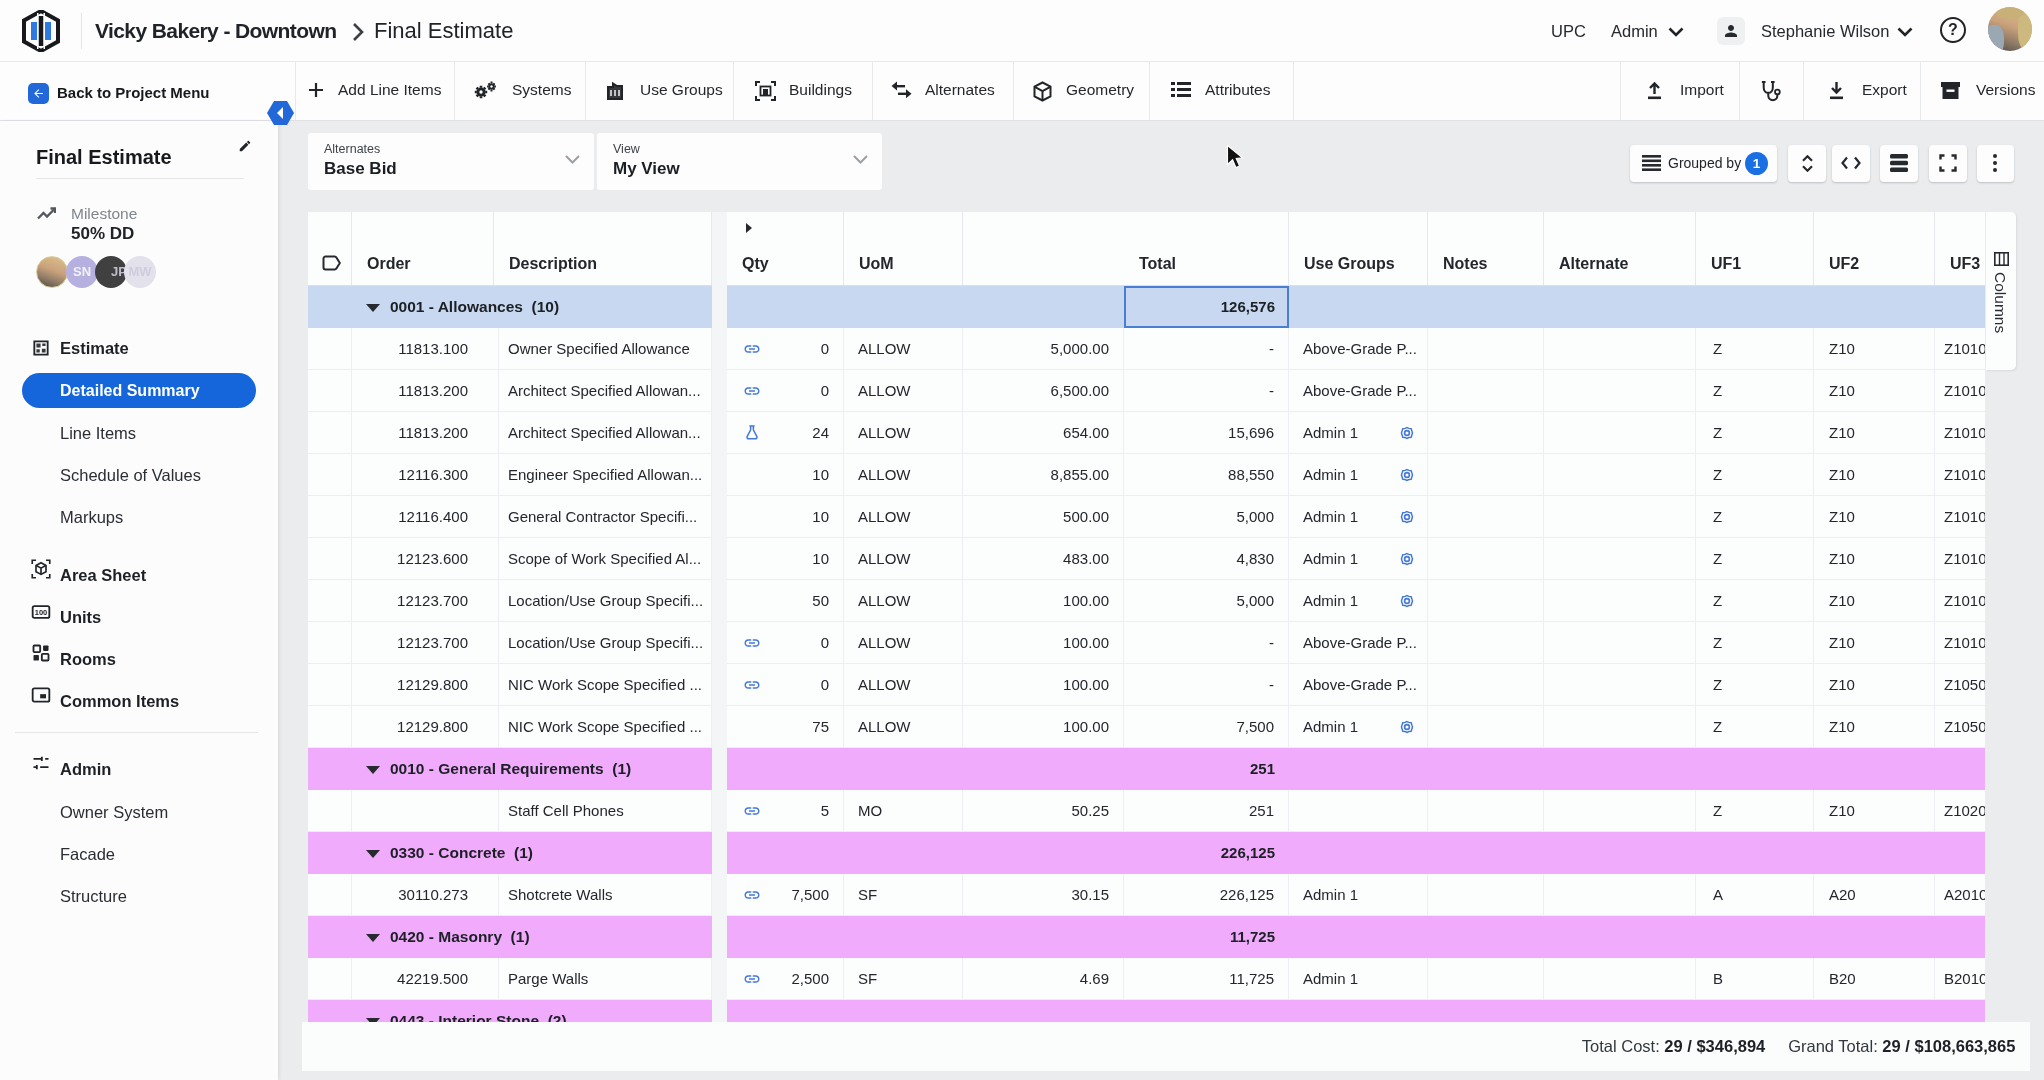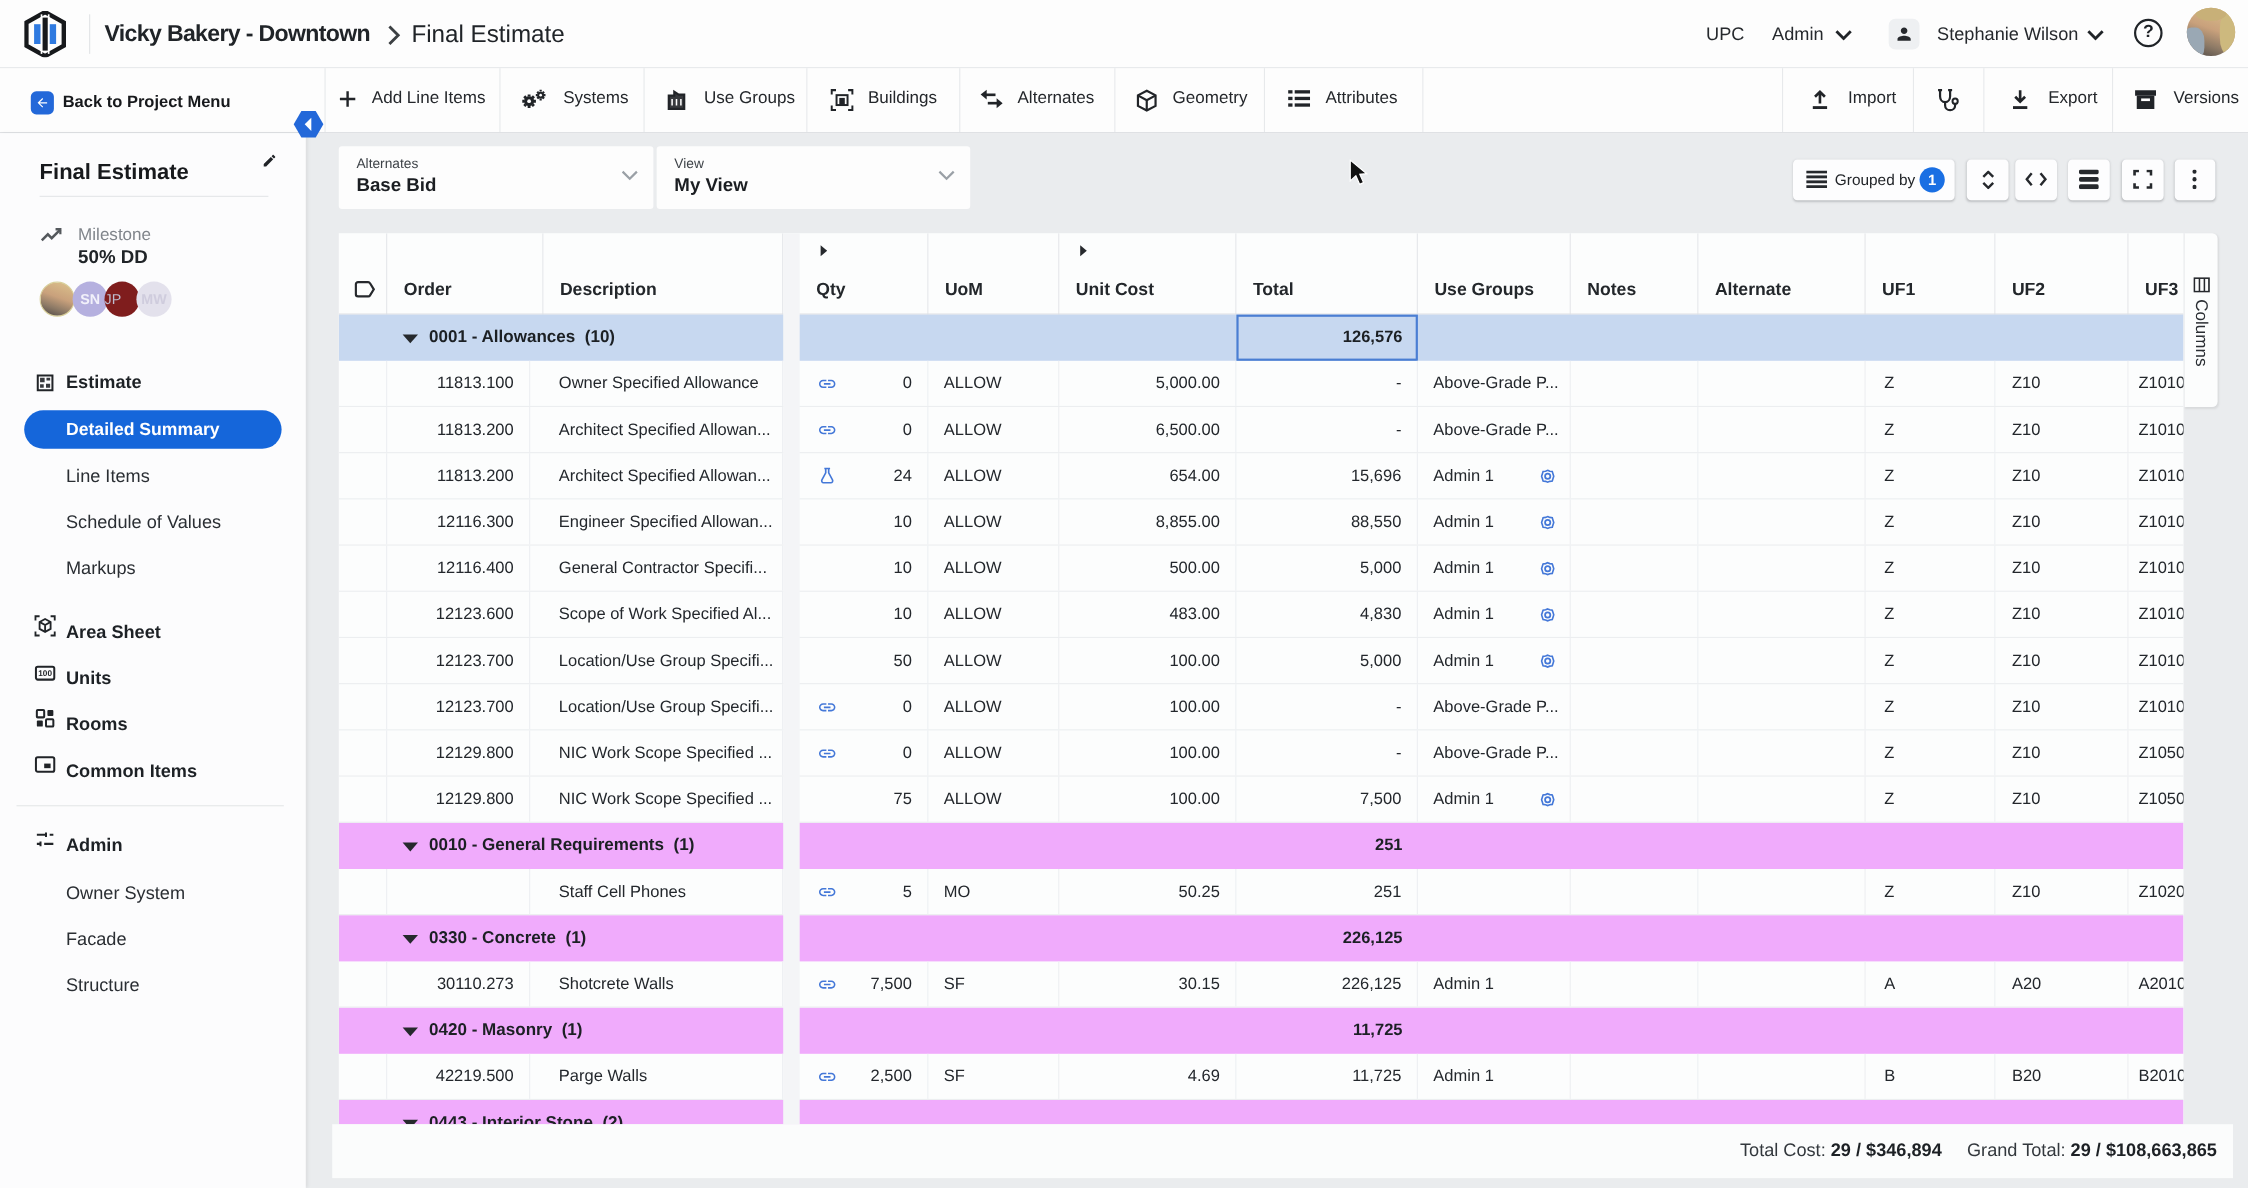--- a/index.html
+++ b/index.html
@@ -45,21 +45,21 @@
 .hdrb{position:absolute;left:0;top:73px;width:1677px;height:1px;background:#dde0e3}
 .r{position:absolute;left:0;width:1677px;height:42px;border-bottom:1px solid #eceef0}
 .c{position:absolute;top:0;height:41px;line-height:41px;font-size:15px;color:#23272c;white-space:nowrap;border-right:1px solid #edeff2}
 .gr{position:absolute;left:0;width:1677px;height:42px;background:#f0abfc}
 .gr.blue{background:#c7d8f0}
 .tri{position:absolute;left:58px;top:18px;width:0;height:0;border-left:7px solid transparent;border-right:7px solid transparent;border-top:8px solid #26292d}
 .glbl{position:absolute;left:82px;top:0;height:42px;line-height:42px;font-weight:bold;font-size:15.5px;color:#1c2024}
 .gtot{position:absolute;left:816px;width:165px;top:0;height:42px;line-height:42px;text-align:right;padding-right:14px;font-weight:bold;font-size:15px;color:#1c2024}
 
 .ct{left:0;width:44px}
-.co{left:32px;width:142px;text-align:right;padding-right:14px}
+.co{left:49px;width:142px;text-align:right;padding-right:30px}
 .cd{left:186px;width:218px;padding-left:14px}
 .cq{left:419px;width:117px;text-align:right;padding-right:14px}
 .cu{left:536px;width:119px;padding-left:14px}
 .cc{left:655px;width:161px;text-align:right;padding-right:14px}
 .cT{left:816px;width:165px;text-align:right;padding-right:14px}
 .cg{left:981px;width:139px;padding-left:14px}
 .cn{left:1120px;width:116px}
 .ca{left:1236px;width:152px}
 .cf1{left:1388px;width:118px;padding-left:17px}
 .cf2{left:1506px;width:121px;padding-left:15px}
@@ -225,21 +225,21 @@
       </svg>
   <div class="sb-div" style="top:57px"></div>
   <svg width="19" height="13" viewBox="0 0 19 13" style="position:absolute;left:37px;top:86px">
         <path d="M1 11.5L6.5 6l3.5 3.5L18 1.5" stroke="#54585c" stroke-width="2.3" fill="none"></path>
         <path d="M13.5 1.5H18V6" stroke="#54585c" stroke-width="2.3" fill="none"></path>
       </svg>
   <div class="sb-gray" style="top:84px">Milestone</div>
   <div class="sb-bold" style="top:103px">50% DD</div>
   <div class="av" style="left:36px;top:135px;background:linear-gradient(200deg,#dcc28c 0%,#c9a17c 45%,#8d7a66 72%,#4a4544 100%);border:1.5px solid #d8cf9a"></div>
   <div class="av" style="left:66px;top:135px;background:#b5b0df;color:#f2f1fa;font-size:13px;font-weight:bold;text-align:center;line-height:32px">SN</div>
-  <div class="av" style="left:95px;top:135px;background:#7f1d1d;color:#bebccf;font-size:13px;font-weight:normal;text-align:left;line-height:32px">JP</div>
+  <div class="av" style="left:95px;top:135px;background:#404040;color:#bebccf;font-size:13px;font-weight:bold;text-align:right;line-height:32px">JP</div>
   <div class="av" style="left:124px;top:135px;background:#e3e1ec;color:#cfccdd;font-size:13px;font-weight:bold;text-align:center;line-height:32px">MW</div>
   <svg class="sb-ico" style="top:217px" width="20" height="20" viewBox="0 0 24 24">
         <path fill="none" stroke="#212428" stroke-width="2.2" d="M4 4h16v16H4z"></path>
         <path fill="#212428" d="M6.5 6.5h5v5h-5zM13.5 6.5h4v3h-4zM6.5 13.5h4v4h-4zM13 13h4.5v4.5H13z" opacity=".9"></path>
       </svg>
   <div class="sb-sec" style="top:216px">Estimate</div>
   <div id="pill" style="top:252px">Detailed Summary</div>
   <div class="sb-item" style="top:301px">Line Items</div>
   <div class="sb-item" style="top:343px">Schedule of Values</div>
   <div class="sb-item" style="top:385px">Markups</div>
@@ -363,26 +363,20 @@
       </div>
 <div class="hc" style="left:419px;width:117px;">
         <svg style="position:absolute;left:18px;top:10px" width="8" height="12" viewBox="0 0 8 12">
           <path d="M1 1l6 5-6 5z" fill="#26292d"></path>
         </svg>
         <i>Qty</i>
       </div>
 <div class="hc" style="left:536px;width:119px;">
         <i>UoM</i>
       </div>
-<div class="hc" style="left:655px;width:161px;">
-        <svg style="position:absolute;left:18px;top:10px" width="8" height="12" viewBox="0 0 8 12">
-          <path d="M1 1l6 5-6 5z" fill="#26292d"></path>
-        </svg>
-        <i>Unit Cost</i>
-      </div>
 <div class="hc" style="left:816px;width:165px;">
         <i>Total</i>
       </div>
 <div class="hc" style="left:981px;width:139px;">
         <i>Use Groups</i>
       </div>
 <div class="hc" style="left:1120px;width:116px;">
         <i>Notes</i>
       </div>
 <div class="hc" style="left:1236px;width:152px;">

